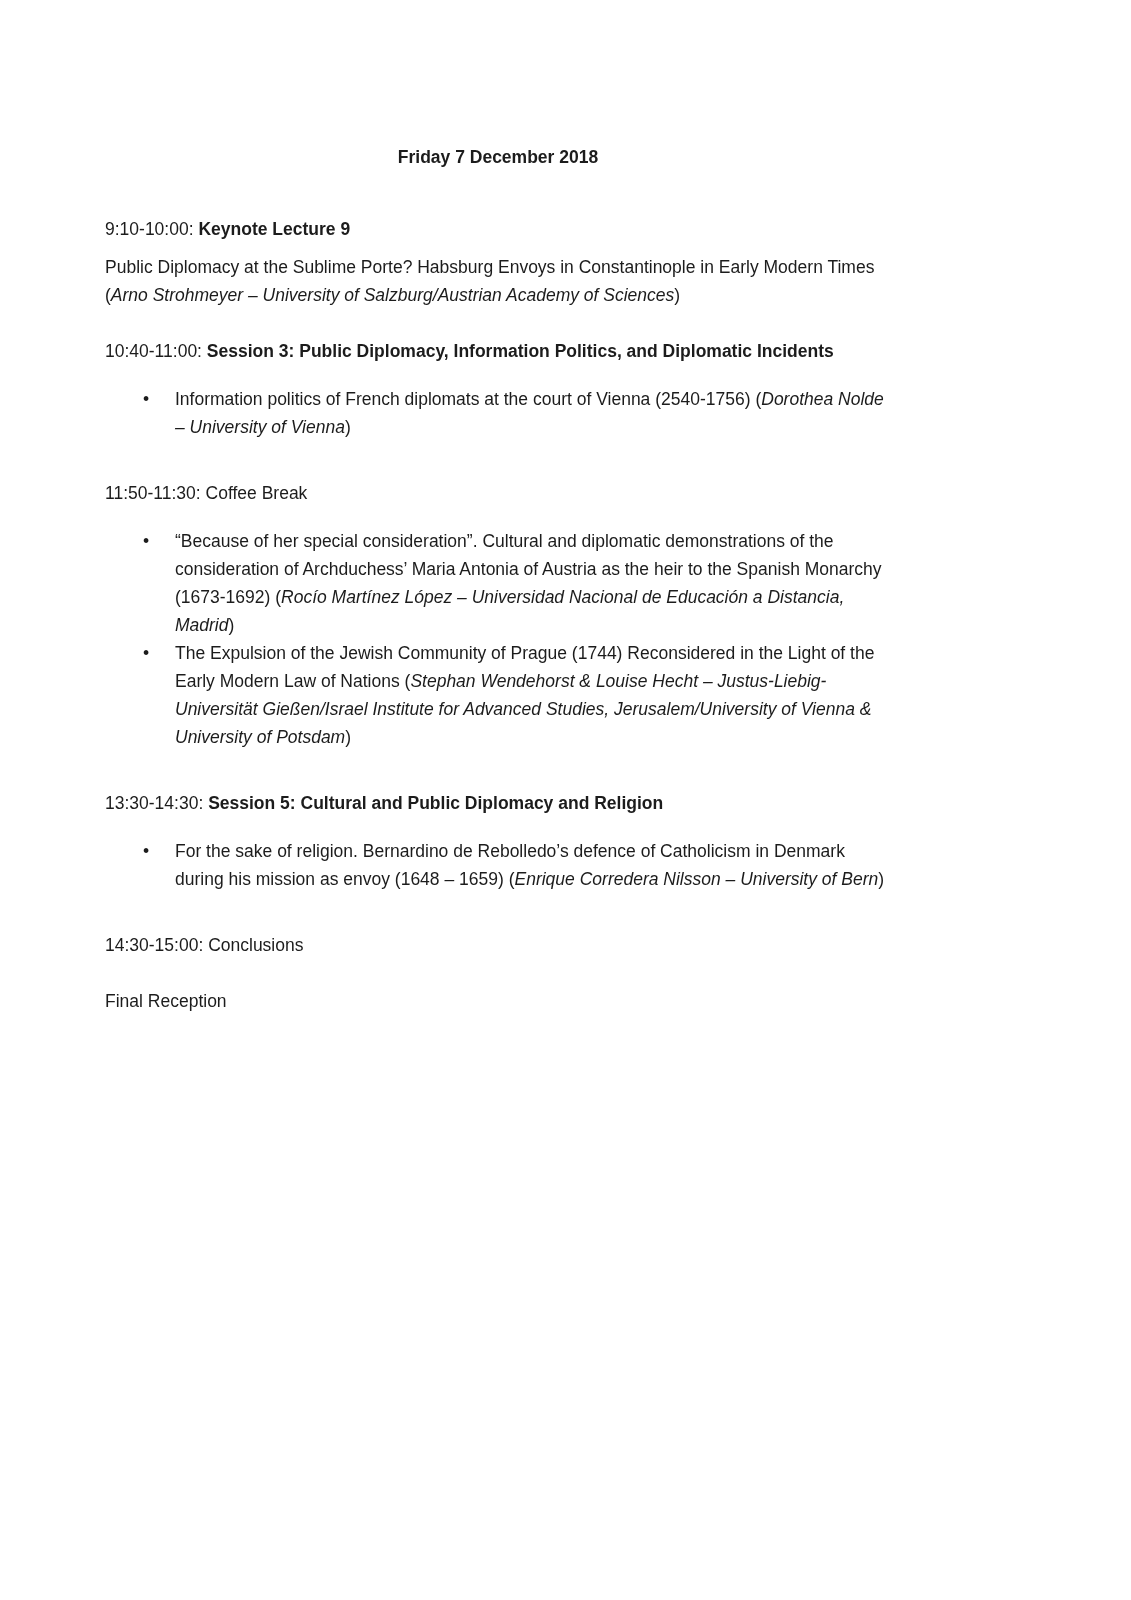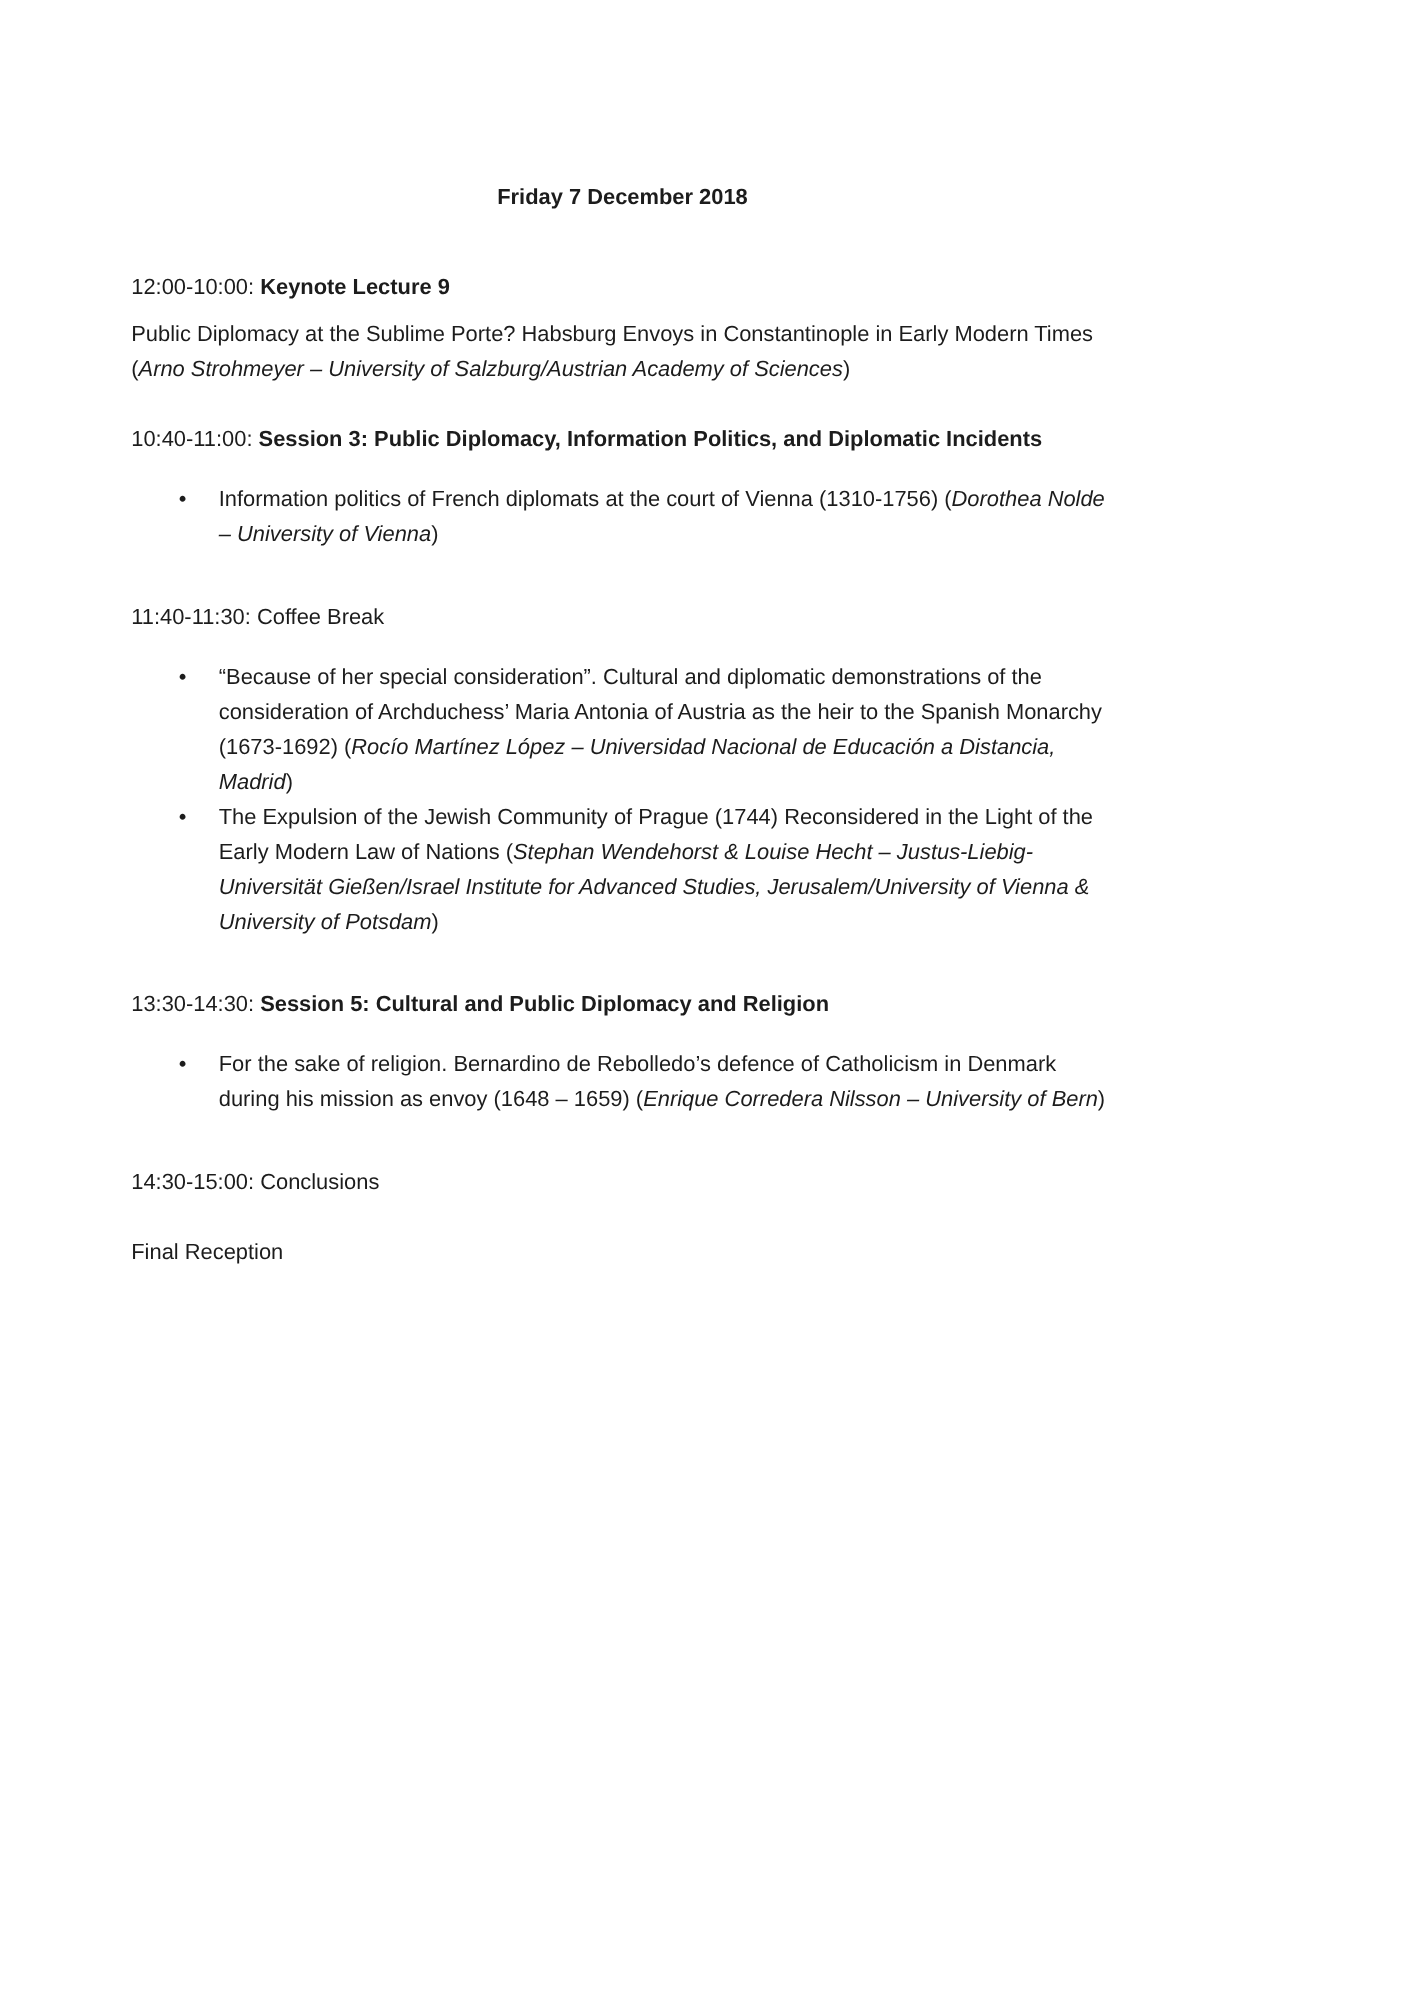--- a/index.html
+++ b/index.html
@@ -47,27 +47,27 @@
   .seg-r { font-weight: 400; font-style: normal; }
   .seg-b { font-weight: 700; font-style: normal; }
   .seg-i { font-weight: 400; font-style: italic; }
 </style>
 </head>
 <body>
 
 <div class="page">
   <div class="doc-title">Friday 7 December 2018</div>
   <div id="doc-body">
-      <div class="doc-heading"><span class="seg-r">12:00-10:00: </span><span class="seg-b">Keynote Lecture 9</span></div>
+      <div class="doc-heading"><span class="seg-r">9:10-10:00: </span><span class="seg-b">Keynote Lecture 9</span></div>
       <div class="doc-paragraph"><span class="seg-r">Public Diplomacy at the Sublime Porte? Habsburg Envoys in Constantinople in Early Modern Times (</span><span class="seg-i">Arno Strohmeyer – University of Salzburg/Austrian Academy of Sciences</span><span class="seg-r">)</span></div>
       <div class="doc-heading"><span class="seg-r">10:40-11:00: </span><span class="seg-b">Session 3: Public Diplomacy, Information Politics, and Diplomatic Incidents</span></div>
       <ul class="doc-bullets">
-        <li class="bullet-item"><span class="seg-r">Information politics of French diplomats at the court of Vienna (1310-1756) (</span><span class="seg-i">Dorothea Nolde – University of Vienna</span><span class="seg-r">)</span></li>
+        <li class="bullet-item"><span class="seg-r">Information politics of French diplomats at the court of Vienna (2540-1756) (</span><span class="seg-i">Dorothea Nolde – University of Vienna</span><span class="seg-r">)</span></li>
       </ul>
-      <div class="doc-heading"><span class="seg-r">11:40-11:30: Coffee Break</span></div>
+      <div class="doc-heading"><span class="seg-r">11:50-11:30: Coffee Break</span></div>
       <ul class="doc-bullets">
         <li class="bullet-item"><span class="seg-r">“Because of her special consideration”. Cultural and diplomatic demonstrations of the consideration of Archduchess’ Maria Antonia of Austria as the heir to the Spanish Monarchy (1673-1692) (</span><span class="seg-i">Rocío Martínez López – Universidad Nacional de Educación a Distancia, Madrid</span><span class="seg-r">)</span></li>
         <li class="bullet-item"><span class="seg-r">The Expulsion of the Jewish Community of Prague (1744) Reconsidered in the Light of the Early Modern Law of Nations (</span><span class="seg-i">Stephan Wendehorst &amp; Louise Hecht – Justus-Liebig-Universität Gießen/Israel Institute for Advanced Studies, Jerusalem/University of Vienna &amp; University of Potsdam</span><span class="seg-r">)</span></li>
       </ul>
       <div class="doc-heading"><span class="seg-r">13:30-14:30: </span><span class="seg-b">Session 5: Cultural and Public Diplomacy and Religion</span></div>
       <ul class="doc-bullets">
         <li class="bullet-item"><span class="seg-r">For the sake of religion. Bernardino de Rebolledo’s defence of Catholicism in Denmark during his mission as envoy (1648 – 1659) (</span><span class="seg-i">Enrique Corredera Nilsson – University of Bern</span><span class="seg-r">)</span></li>
       </ul>
       <div class="doc-heading"><span class="seg-r">14:30-15:00: Conclusions</span></div>
       <div class="doc-heading"><span class="seg-r">Final Reception</span></div>

